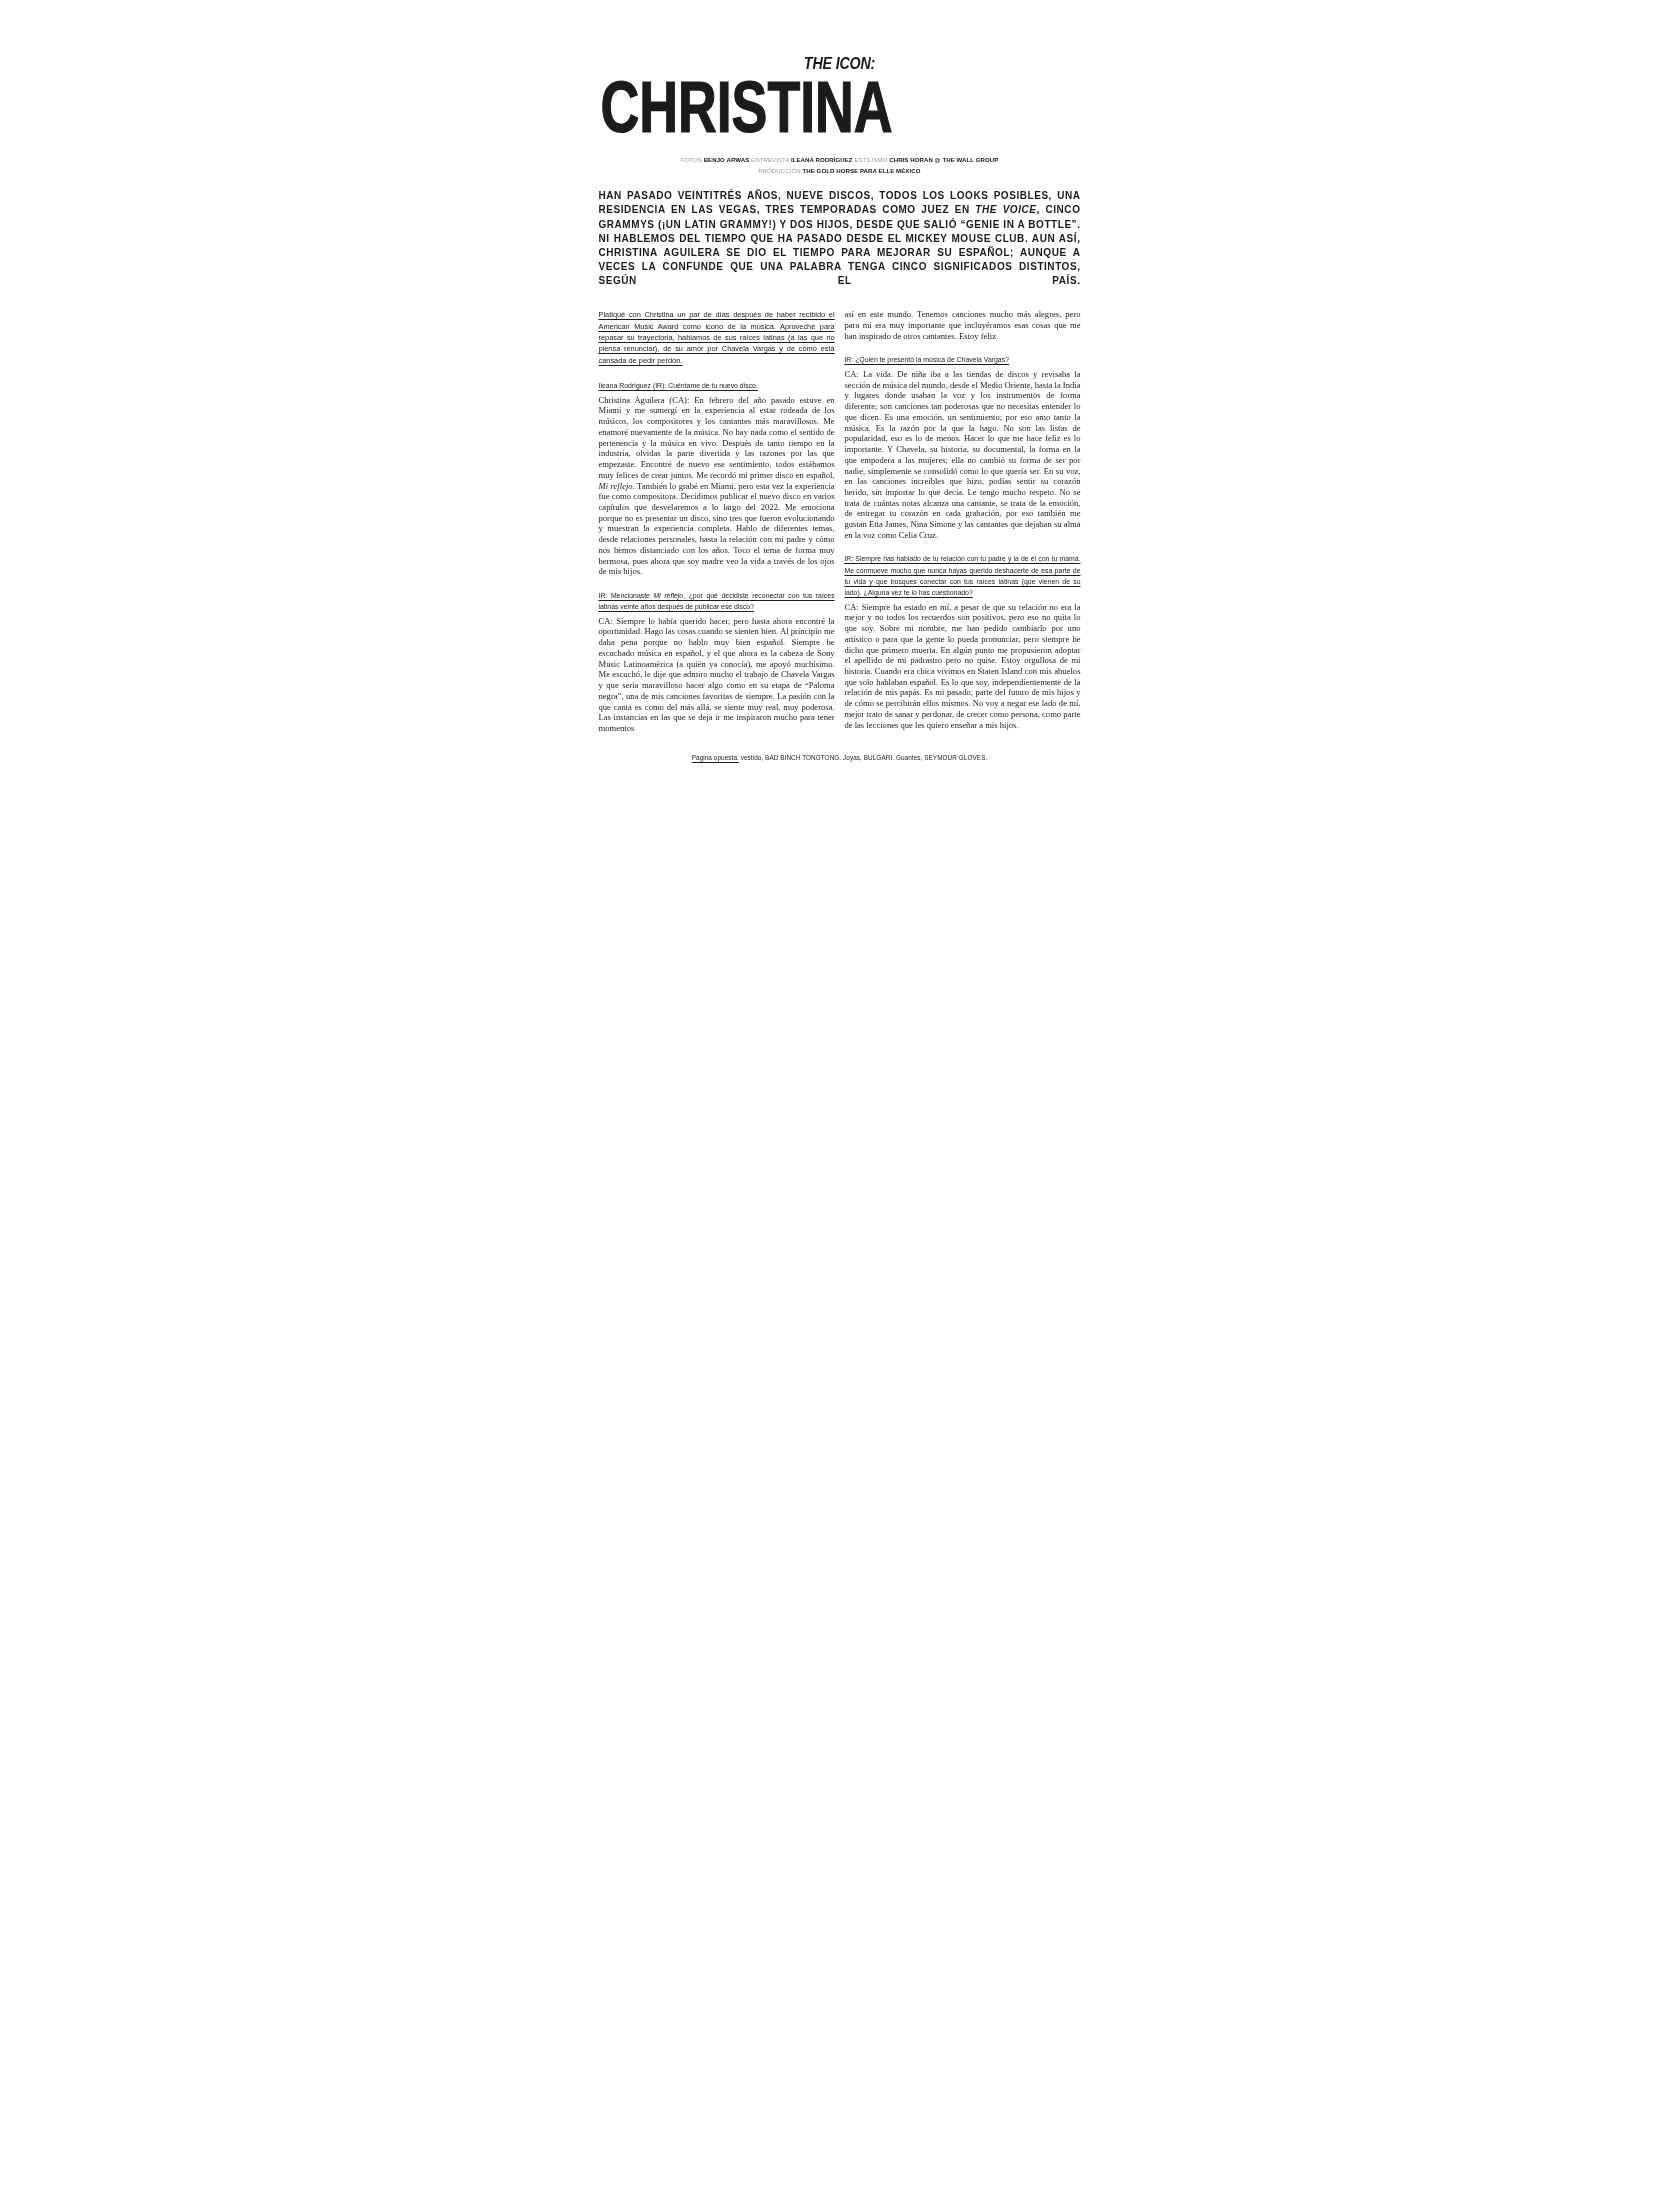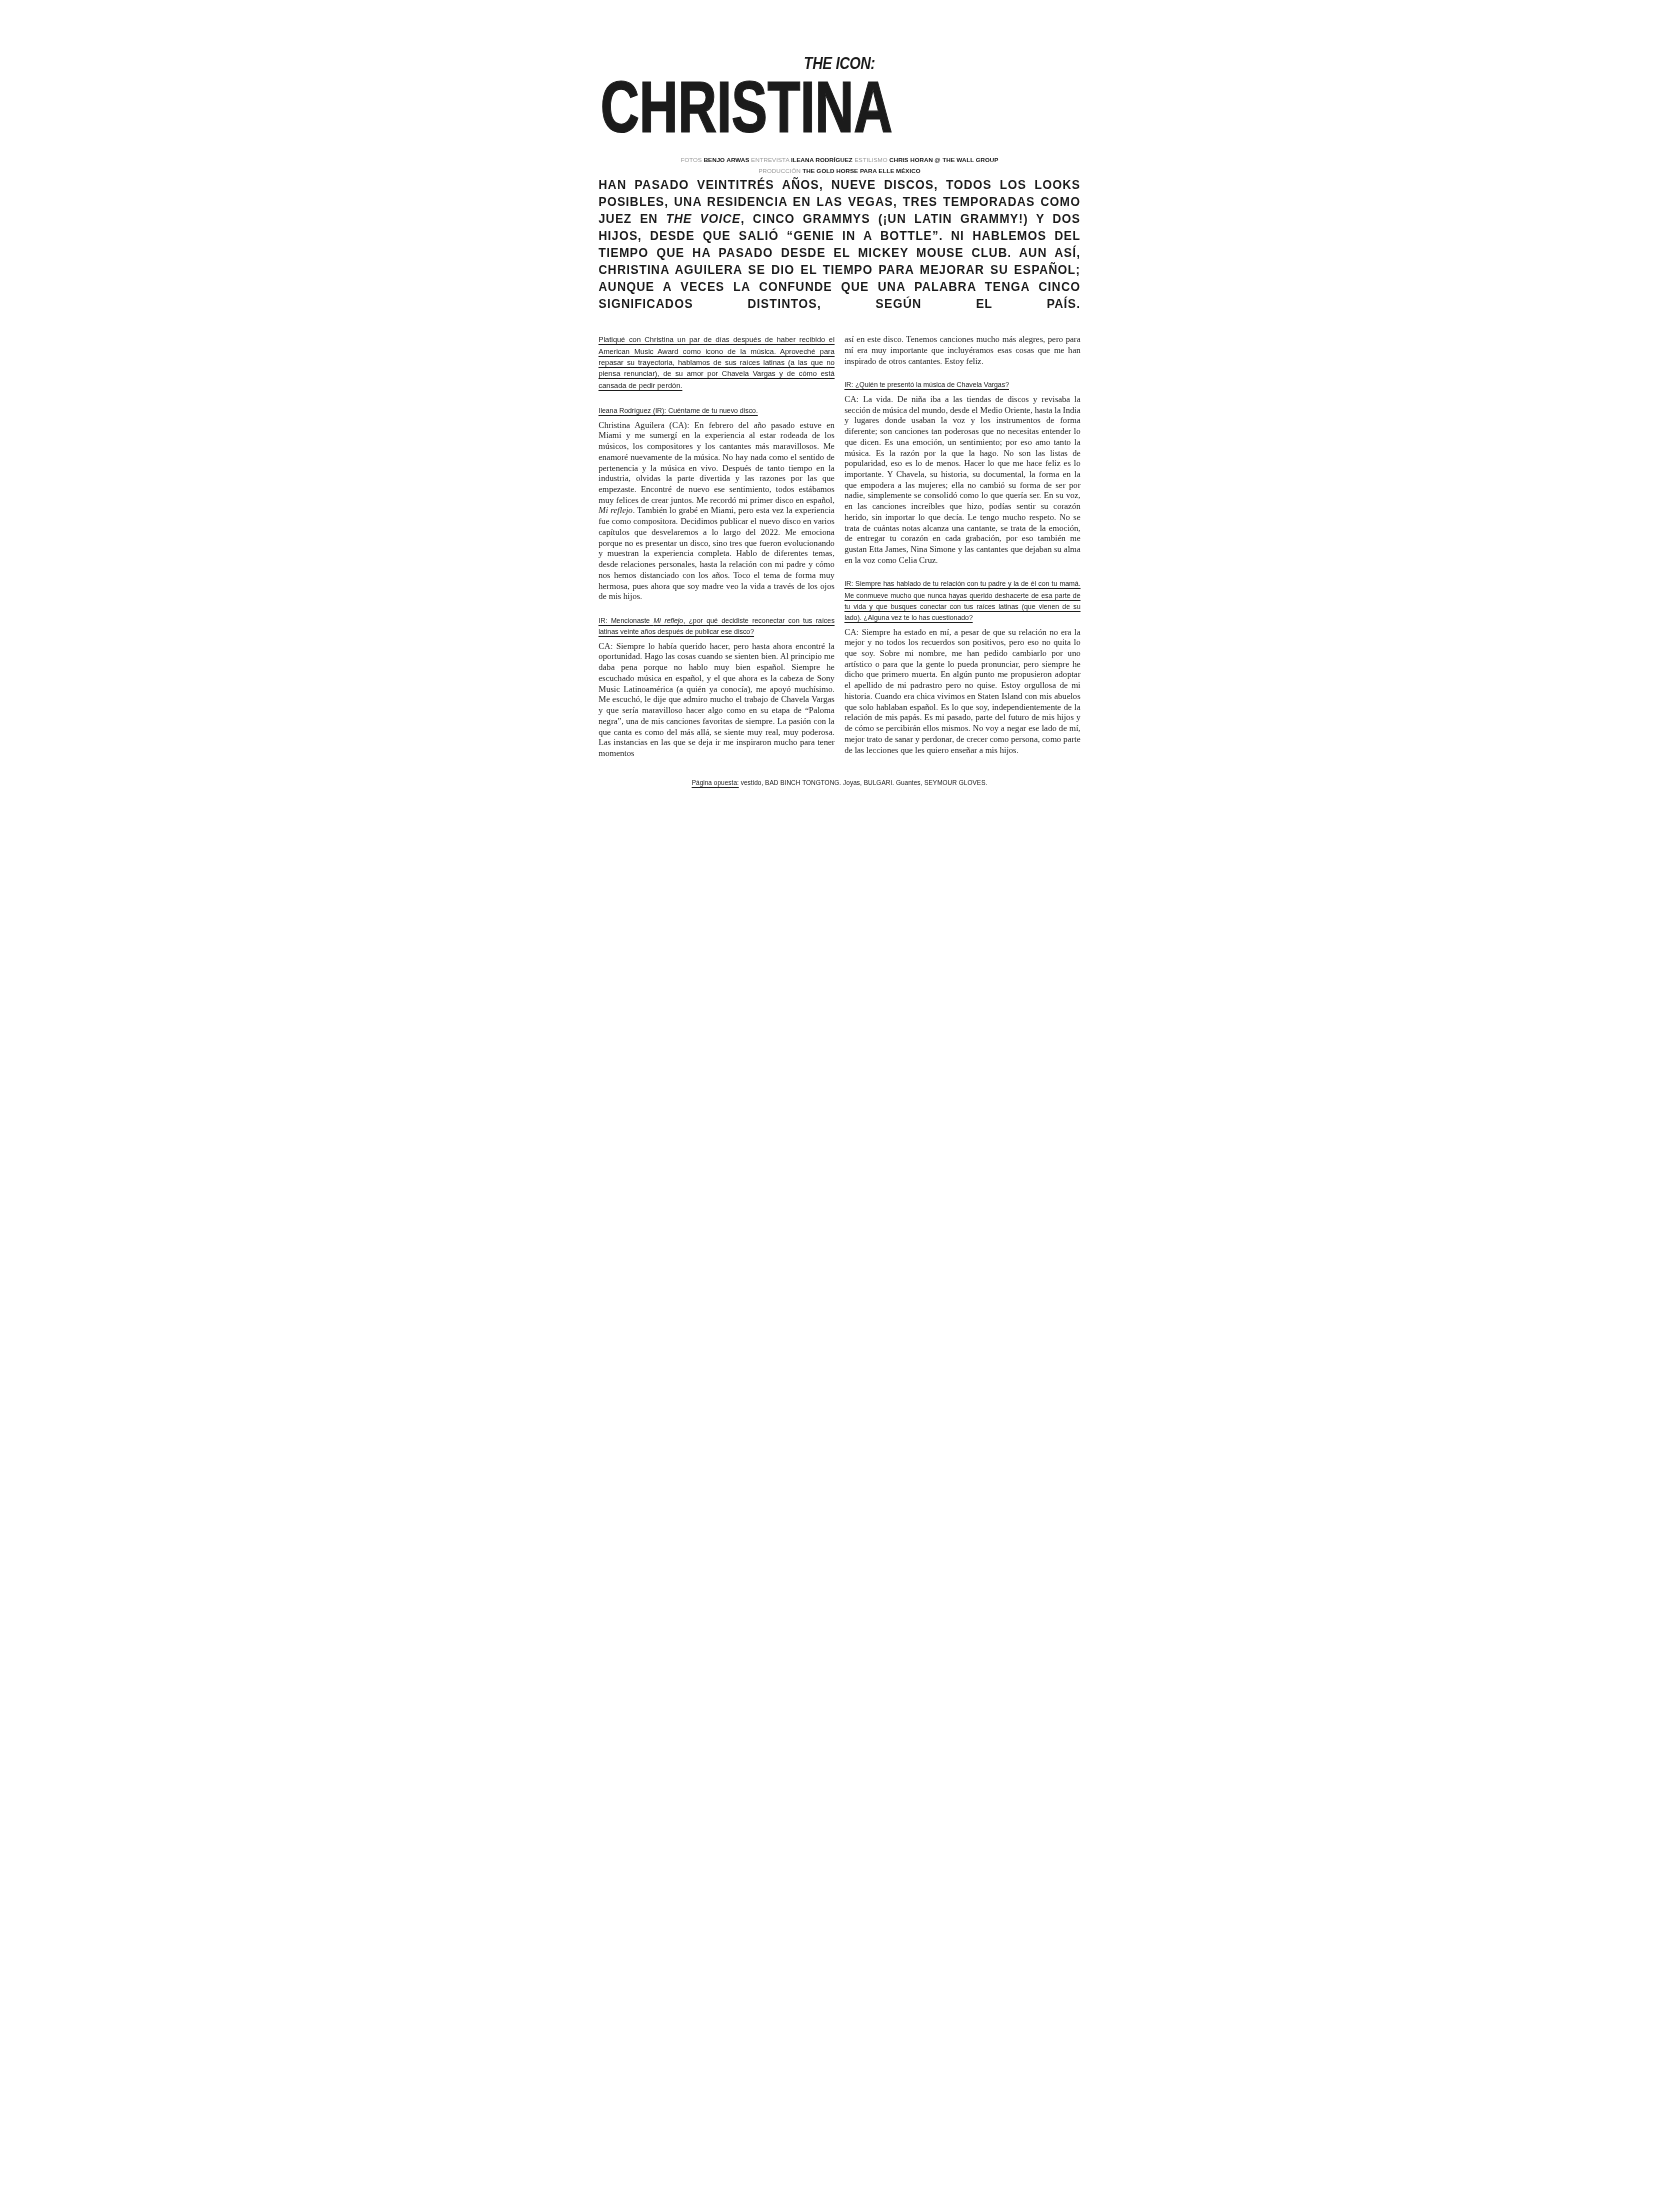--- a/index.html
+++ b/index.html
@@ -27,22 +27,22 @@
     font-family:var(--sans); font-weight:700; fill:var(--ink);
     stroke:var(--ink); stroke-width:2.5; paint-order:stroke;
   }
   .credits{
     margin-top:21.6px; text-align:center;
     font-family:var(--sans); font-size:6.1px; line-height:1.7; letter-spacing:0.01em;
   }
   .credits .muted{color:#999999; font-weight:400;}
   .credits .bd{font-weight:700; color:#161616;}
   .dek{
-    margin-top:1px;
-    font-family:var(--sans); font-weight:700; font-size:12px;
+    margin-top:13px;
+    font-family:var(--sans); font-weight:700; font-size:10px;
     line-height:1.42; letter-spacing:0.055em;
     text-align:justify; text-align-last:justify;
   }
   .columns{display:flex; gap:9.8px; margin-top:12.8px;}
   .col{flex:1 1 0; min-width:0;}
   .blk{margin:0;}
   .lead{
     font-family:var(--sans); font-size:7.4px; line-height:1.54;
     text-align:justify;
     text-decoration:underline; text-decoration-thickness:0.7px; text-underline-offset:2px;
@@ -89,21 +89,21 @@
 
   <div class="columns">
     <div class="col">
         <p class="blk lead"><span>Platiqué con Christina un par de días después de haber recibido el American Music Award como icono de la música. Aproveché para repasar su trayectoria, hablamos de sus raíces latinas (a las que no piensa renunciar), de su amor por Chavela Vargas y de cómo está cansada de pedir perdón.</span></p>
         <p class="blk question"><span>Ileana Rodríguez (IR): Cuéntame de tu nuevo disco.</span></p>
         <p class="blk answer"><span>Christina Aguilera (CA): En febrero del año pasado estuve en Miami y me sumergí en la experiencia al estar rodeada de los músicos, los compositores y los cantantes más maravillosos. Me enamoré nuevamente de la música. No hay nada como el sentido de pertenencia y la música en vivo. Después de tanto tiempo en la industria, olvidas la parte divertida y las razones por las que empezaste. Encontré de nuevo ese sentimiento, todos estábamos muy felices de crear juntos. Me recordó mi primer disco en español, </span><span class="it">Mi reflejo</span><span>. También lo grabé en Miami, pero esta vez la experiencia fue como compositora. Decidimos publicar el nuevo disco en varios capítulos que desvelaremos a lo largo del 2022. Me emociona porque no es presentar un disco, sino tres que fueron evolucionando y muestran la experiencia completa. Hablo de diferentes temas, desde relaciones personales, hasta la relación con mi padre y cómo nos hemos distanciado con los años. Toco el tema de forma muy hermosa, pues ahora que soy madre veo la vida a través de los ojos de mis hijos.</span></p>
         <p class="blk question"><span>IR: Mencionaste </span><span class="it">Mi reflejo</span><span>, ¿por qué decidiste reconectar con tus raíces latinas veinte años después de publicar ese disco?</span></p>
         <p class="blk answer"><span>CA: Siempre lo había querido hacer, pero hasta ahora encontré la oportunidad. Hago las cosas cuando se sienten bien. Al principio me daba pena porque no hablo muy bien español. Siempre he escuchado música en español, y el que ahora es la cabeza de Sony Music Latinoamérica (a quién ya conocía), me apoyó muchísimo. Me escuchó, le dije que admiro mucho el trabajo de Chavela Vargas y que sería maravilloso hacer algo como en su etapa de “Paloma negra”, una de mis canciones favoritas de siempre. La pasión con la que canta es como del más allá, se siente muy real, muy poderosa. Las instancias en las que se deja ir me inspiraron mucho para tener momentos</span></p>
       </div>
     <div class="col">
-        <p class="blk answer"><span>así en este disco. Tenemos canciones mucho más alegres, pero para mí era muy importante que incluyéramos esas cosas que me han inspirado de otros cantantes. Estoy feliz.</span></p>
+        <p class="blk answer"><span>así en este mundo. Tenemos canciones mucho más alegres, pero para mí era muy importante que incluyéramos esas cosas que me han inspirado de otros cantantes. Estoy feliz.</span></p>
         <p class="blk question"><span>IR: ¿Quién te presentó la música de Chavela Vargas?</span></p>
         <p class="blk answer"><span>CA: La vida. De niña iba a las tiendas de discos y revisaba la sección de música del mundo, desde el Medio Oriente, hasta la India y lugares donde usaban la voz y los instrumentos de forma diferente; son canciones tan poderosas que no necesitas entender lo que dicen. Es una emoción, un sentimiento; por eso amo tanto la música. Es la razón por la que la hago. No son las listas de popularidad, eso es lo de menos. Hacer lo que me hace feliz es lo importante. Y Chavela, su historia, su documental, la forma en la que empodera a las mujeres; ella no cambió su forma de ser por nadie, simplemente se consolidó como lo que quería ser. En su voz, en las canciones increíbles que hizo, podías sentir su corazón herido, sin importar lo que decía. Le tengo mucho respeto. No se trata de cuántas notas alcanza una cantante, se trata de la emoción, de entregar tu corazón en cada grabación, por eso también me gustan Etta James, Nina Simone y las cantantes que dejaban su alma en la voz como Celia Cruz.</span></p>
         <p class="blk question"><span>IR: Siempre has hablado de tu relación con tu padre y la de él con tu mamá. Me conmueve mucho que nunca hayas querido deshacerte de esa parte de tu vida y que busques conectar con tus raíces latinas (que vienen de su lado). ¿Alguna vez te lo has cuestionado?</span></p>
         <p class="blk answer"><span>CA: Siempre ha estado en mí, a pesar de que su relación no era la mejor y no todos los recuerdos son positivos, pero eso no quita lo que soy. Sobre mi nombre, me han pedido cambiarlo por uno artístico o para que la gente lo pueda pronunciar, pero siempre he dicho que primero muerta. En algún punto me propusieron adoptar el apellido de mi padrastro pero no quise. Estoy orgullosa de mi historia. Cuando era chica vivimos en Staten Island con mis abuelos que solo hablaban español. Es lo que soy, independientemente de la relación de mis papás. Es mi pasado, parte del futuro de mis hijos y de cómo se percibirán ellos mismos. No voy a negar ese lado de mí, mejor trato de sanar y perdonar, de crecer como persona, como parte de las lecciones que les quiero enseñar a mis hijos.</span></p>
       </div>
   </div>
 
   <p class="caption"><span class="ul">Página opuesta:</span><span> vestido, BAD BINCH TONGTONG. Joyas, BULGARI. Guantes, SEYMOUR GLOVES.</span></p>
 
 </div>

